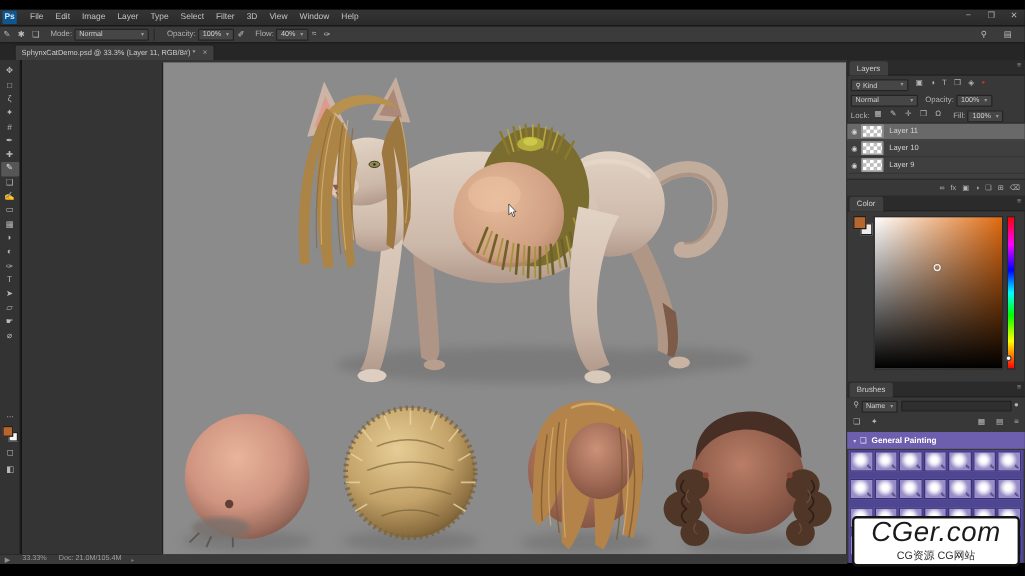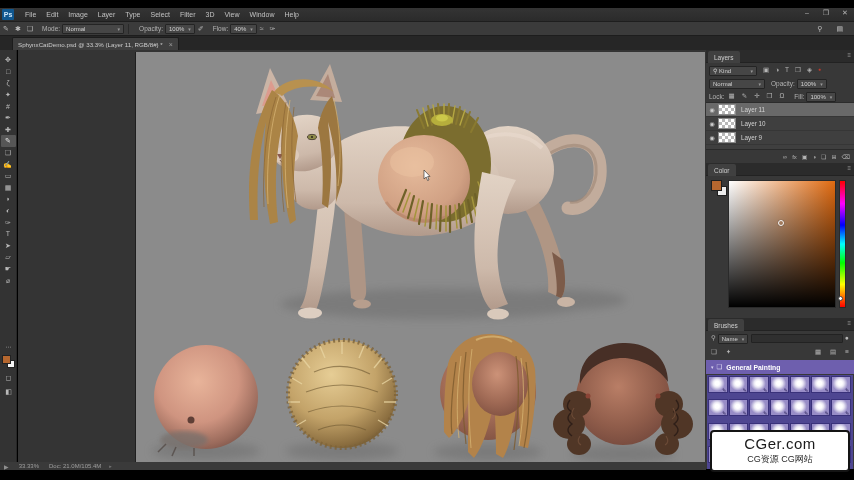--- a/index.html
+++ b/index.html
@@ -127,21 +127,21 @@
   #brush-grid { position:absolute; left:1px; top:57px; width:146px; height:94px;
     background:#4e4691; display:flex; flex-wrap:wrap; gap:1px; padding:1px; overflow:hidden; }
   .btile { width:19.5px; height:17px; border:1px solid #39317a; position:relative;
     background:radial-gradient(circle at 45% 42%, #ffffff 0 16%, rgba(255,255,255,.8) 30%, rgba(255,255,255,0) 58%), #988dc7; }
   .btile::after { content:"✎"; position:absolute; right:0; bottom:-1px; font-size:5px; color:#241c52; }
 
   
   #watermark { position:absolute; left:710px; top:430px; width:140px; height:42px;
     background:#ffffff; border:2px solid #141414; border-radius:4px;
     display:flex; flex-direction:column; align-items:center; justify-content:center; z-index:50; }
-  #wm1 { color:#1a1a1a; font-size:15px; letter-spacing:0.5px; line-height:1; }
+  #wm1 { color:#1a1a1a; font-size:23px; letter-spacing:0.5px; line-height:1;font-style:italic; }
   #wm2 { color:#2a2a2a; font-size:9px; margin-top:2px; }
 </style>
 </head>
 <body>
 
 <div id="app">
 
   <div id="menubar">
     <div id="ps-logo">Ps</div>
     <div id="menu-items">

